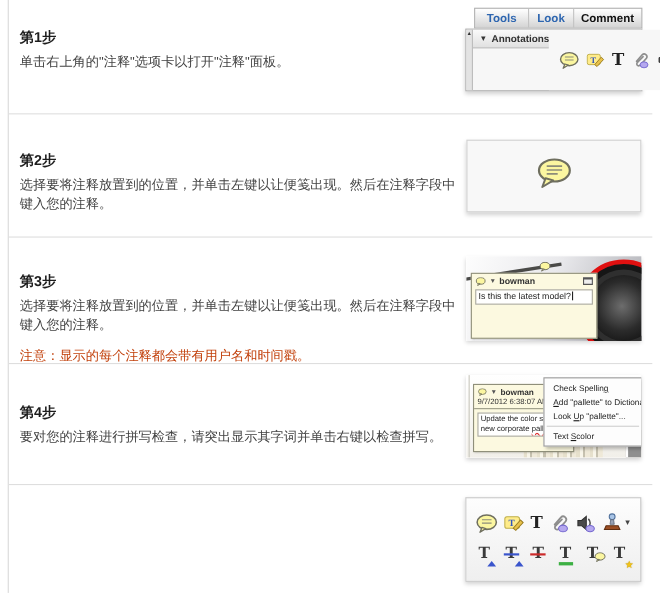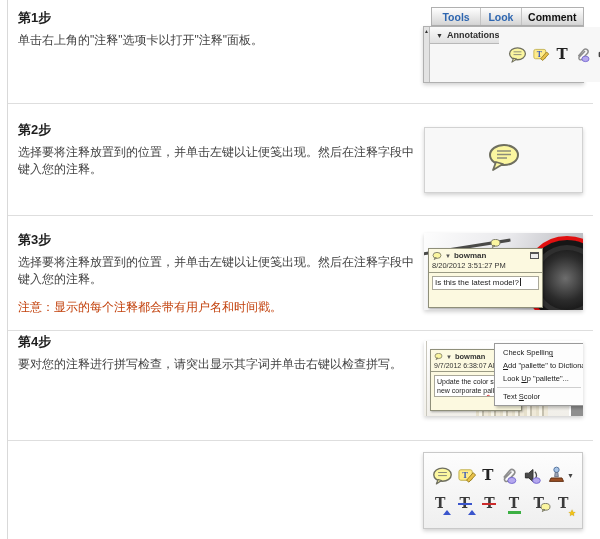--- a/index.html
+++ b/index.html
@@ -1,21 +1,21 @@
 <!DOCTYPE html>
 <html><head>
 <meta charset="utf-8">
 <style>
   html,body{margin:0;padding:0;background:#fff;}
   #page{position:relative;width:600px;height:539px;background:#fff;overflow:hidden;
         font-family:"Liberation Sans",sans-serif;color:#3f3f3f;}
   .left-rule{position:absolute;left:7px;top:0;width:1px;height:539px;background:#d9d9d9;}
   .divider{position:absolute;left:8px;width:585px;height:1px;background:#dedede;}
   .step{position:absolute;left:18px;width:396px;}
-  .step-title{font-size:13px;font-weight:bold;color:#1d1d1d;margin:0 0 5px 0;}
+  .step-title{font-size:13px;font-weight:bold;color:#1d1d1d;margin:16px 0 5px 0;}
   .step-body{font-size:12px;line-height:16.5px;margin:0;color:#424242;}
   .step-note{font-size:12px;line-height:16.5px;margin:12px 0 0 0;color:#c2410c;}
 
   .shot{position:absolute;box-sizing:border-box;}
   .shadow{box-shadow:0 2px 4px rgba(0,0,0,0.18);}
 
   
   #img1{left:423px;top:7px;width:161px;height:76px;}
   .tabbar{position:absolute;left:8px;top:0;right:0;height:19px;display:flex;
           background:linear-gradient(#ffffff,#d4d4d4);border:1px solid #b0b0b0;box-sizing:border-box;}
@@ -203,26 +203,25 @@
     <div id="note3" class="note">
       <div class="note-head">
         <svg width="10" height="8" viewBox="0 0 24 20">
           <ellipse cx="12" cy="8.5" rx="10" ry="7.5" fill="#fbf6a0" stroke="#6f6f5f" stroke-width="2"></ellipse>
           <path d="M7 14 L5 19 L11 15.2 Z" fill="#fbf6a0" stroke="#6f6f5f" stroke-width="2"></path>
         </svg>
         <span class="note-dd">▼</span>
         <span class="note-author">bowman</span>
         <span class="minbox"></span>
       </div>
-      <div class="note-date">8/20/2012 3:51:27 PM</div>
       <div class="note-input"><span>Is this the latest model?</span><span class="cursor"></span></div>
     </div>
   </div>
 
-  <div class="step" style="top:333px">
+  <div class="step" style="top:350px">
     <p class="step-title">第4步</p>
     <p class="step-body">要对您的注释进行拼写检查，请突出显示其字词并单击右键以检查拼写。</p>
   </div>
   <div id="img4" class="shot shadow">
     <div class="photoline"></div>
     <div class="stripes"></div>
     <div class="grayblock"></div>
     <div id="note4" class="note">
       <div class="note-head">
         <svg width="9" height="7" viewBox="0 0 24 20">

